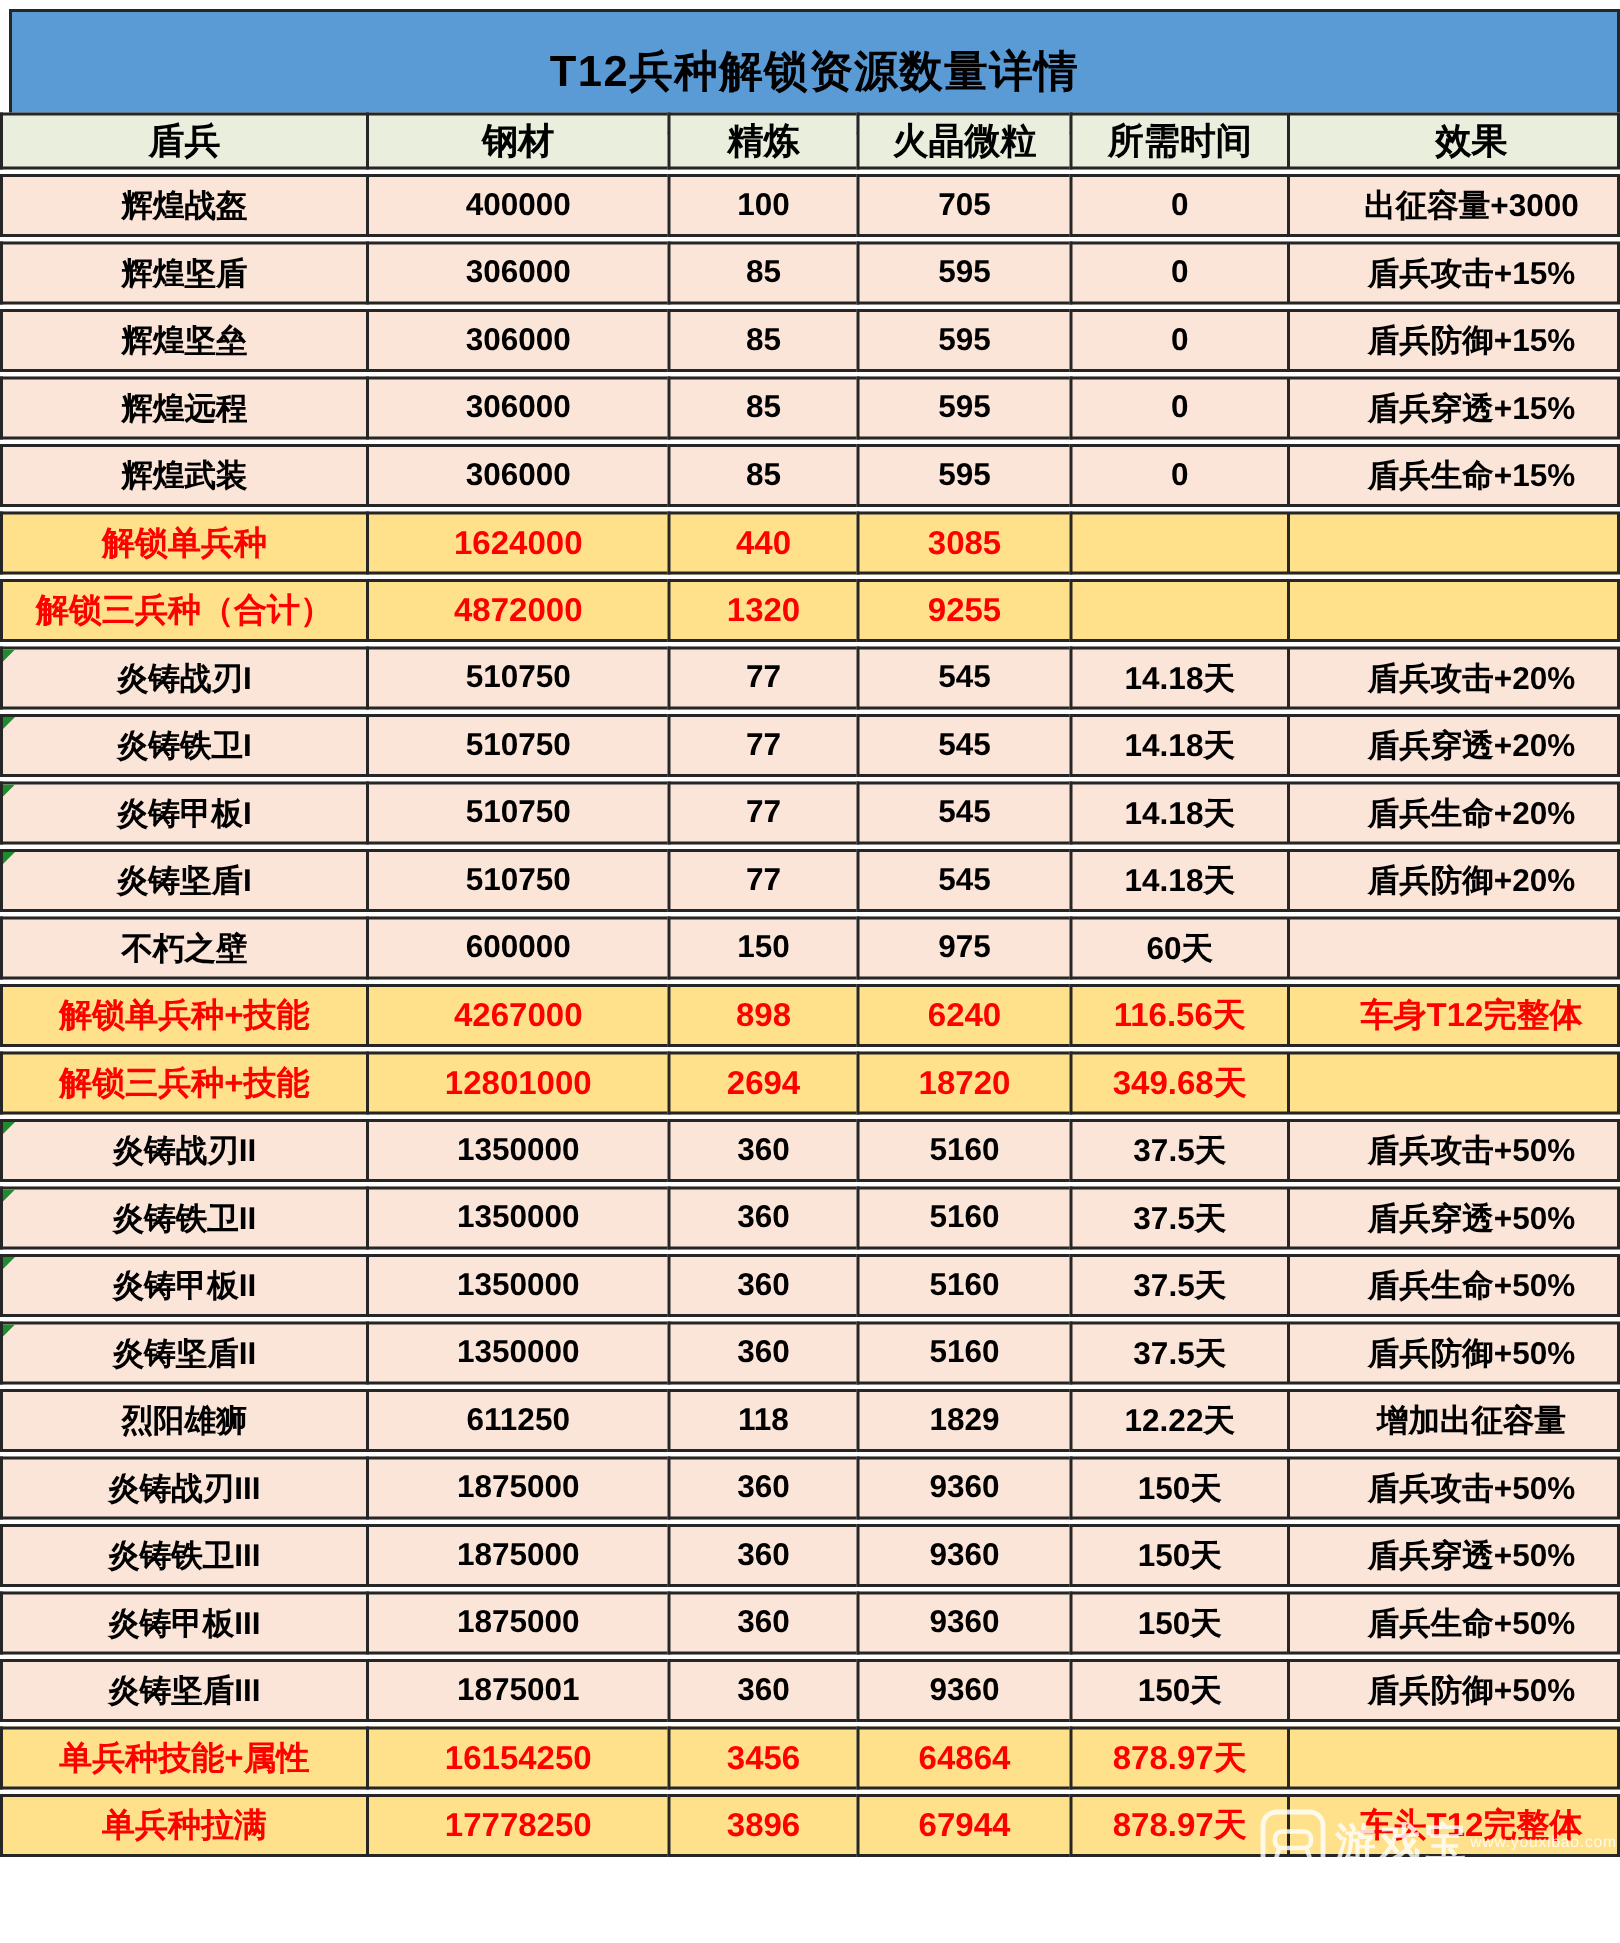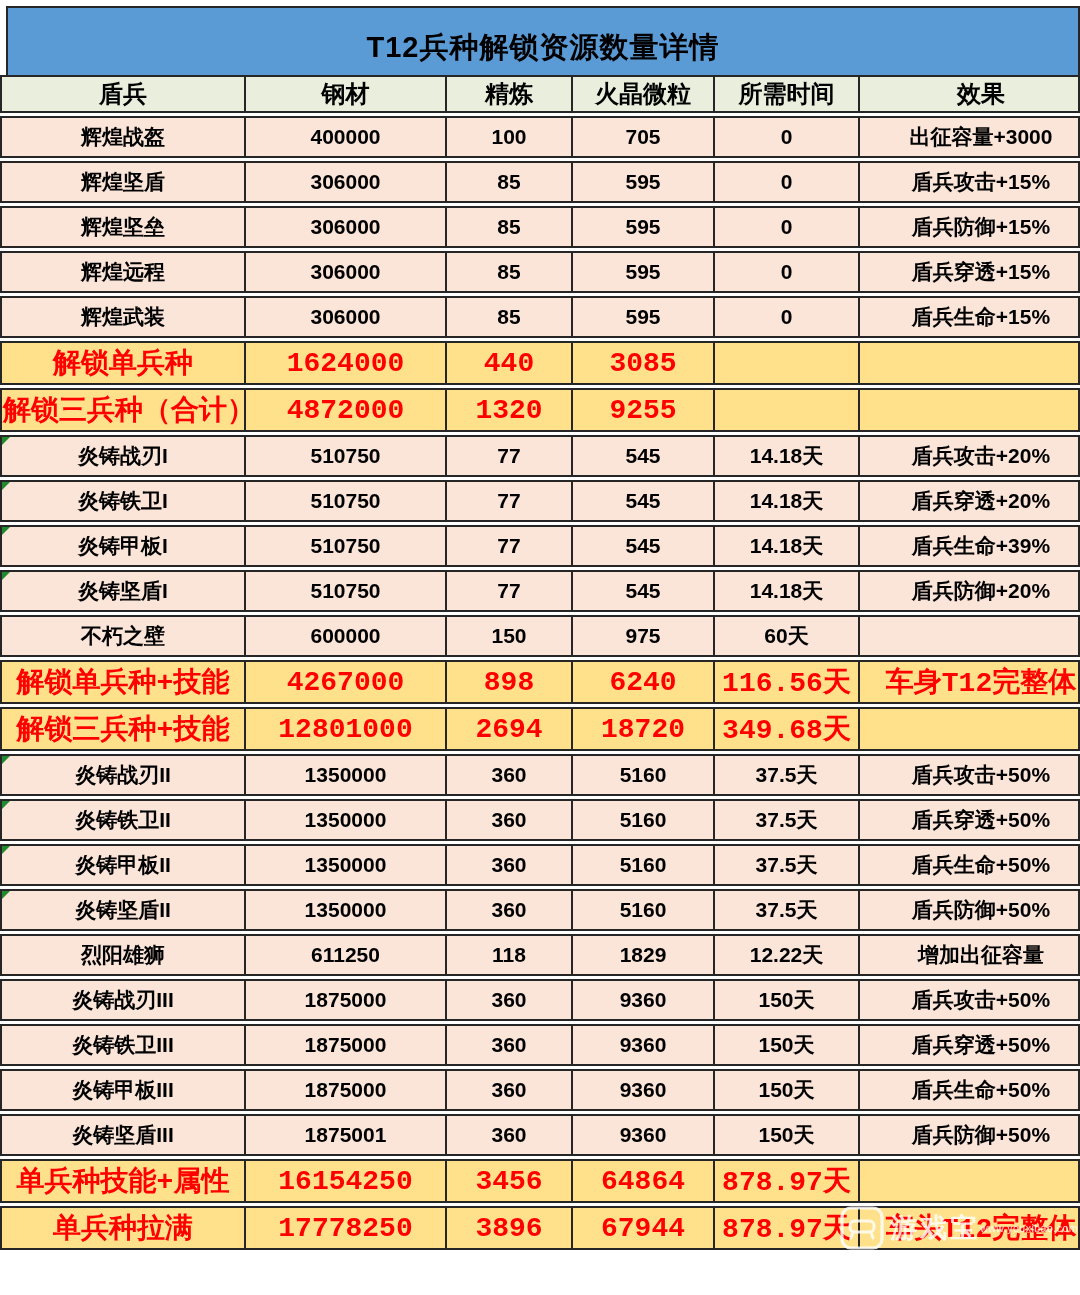--- a/index.html
+++ b/index.html
@@ -27,21 +27,21 @@
     border:2px solid var(--border,#262626);border-right:none;
     text-align:center;vertical-align:middle;position:relative;
   }
   th:last-child,td:last-child{border-right:2px solid var(--border,#262626);padding-left:25px;}
   th{
     height:31px;background:var(--header-bg,#E9EFDC);
     font-size:24px;font-weight:700;color:#000;
   }
   td{height:42px;font-weight:700;font-size:21px;}
   tr.data td{background:var(--data-row-bg,#FBE5D8);color:#000;}
-  tr.summary td{background:var(--summary-row-bg,#FFE18B);color:var(--summary-text,#FF0000);font-size:28px;font-family:Liberation Mono, monospace;}
+  tr.summary td{background:var(--summary-row-bg,#FFE18B);color:var(--summary-text,#FF0000);font-size:22px;}
   .corner-marker{
     position:absolute;left:0;top:0;width:0;height:0;
     border-top:8px solid var(--marker-green,#1F8A2E);
     border-right:8px solid transparent;
   }
   .watermark{
     position:absolute;right:2px;top:1200px;height:56px;
     display:flex;align-items:center;gap:5px;
     color:var(--watermark-text,#FFFFFF);opacity:.82;pointer-events:none;
   }
@@ -148,21 +148,21 @@
         <td><span>545</span></td>
         <td><span>14.18天</span></td>
         <td><span>盾兵穿透+20%</span></td>
       </tr>
       <tr class="data">
         <td><span class="corner-marker"></span><span>炎铸甲板I</span></td>
         <td><span>510750</span></td>
         <td><span>77</span></td>
         <td><span>545</span></td>
         <td><span>14.18天</span></td>
-        <td><span>盾兵生命+39%</span></td>
+        <td><span>盾兵生命+20%</span></td>
       </tr>
       <tr class="data">
         <td><span class="corner-marker"></span><span>炎铸坚盾I</span></td>
         <td><span>510750</span></td>
         <td><span>77</span></td>
         <td><span>545</span></td>
         <td><span>14.18天</span></td>
         <td><span>盾兵防御+20%</span></td>
       </tr>
       <tr class="data">

